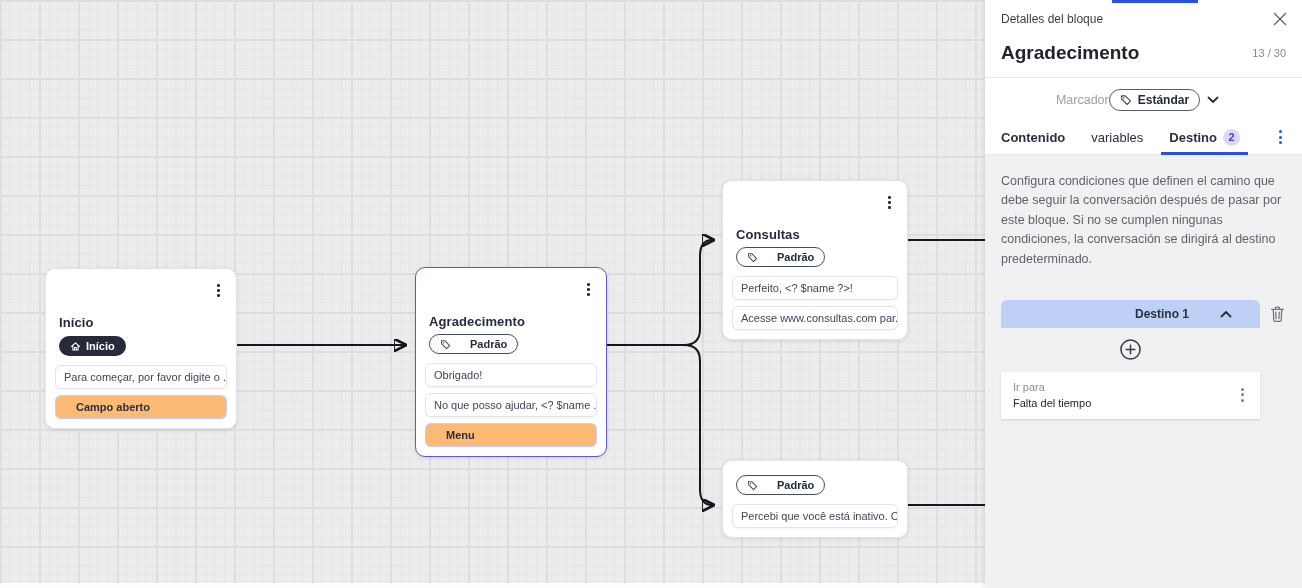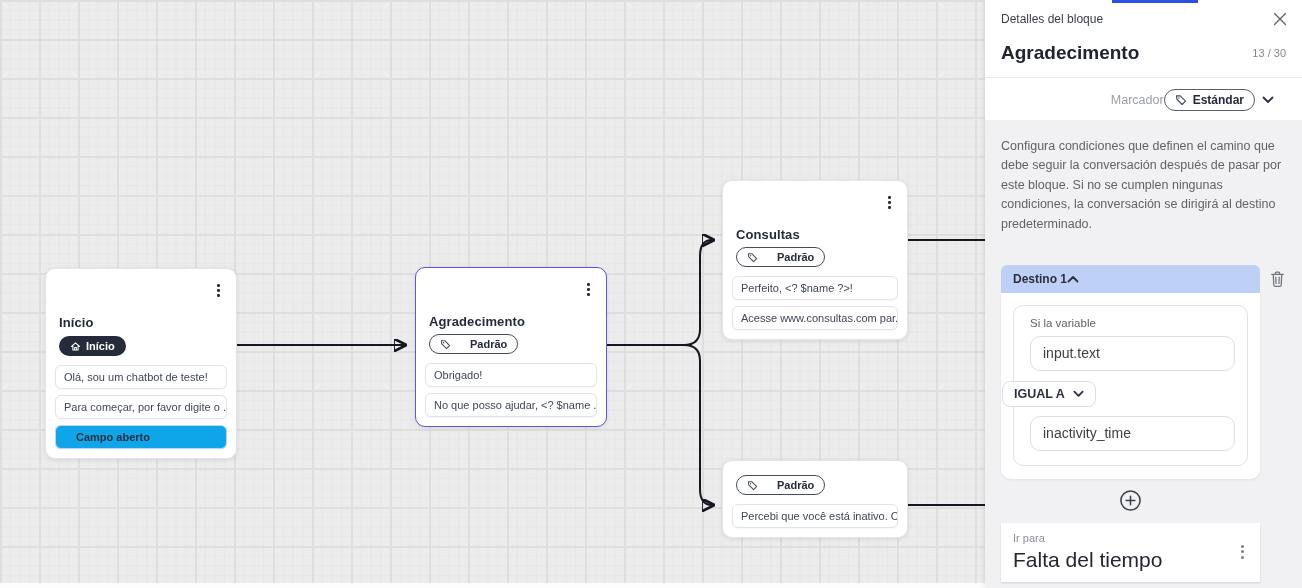--- a/index.html
+++ b/index.html
@@ -30,70 +30,70 @@
   .node-title { font-size:13px; font-weight:bold; color:#252b3b; letter-spacing:.1px;margin-top:34px; }
   .kebab { display:flex; flex-direction:column; align-items:center; gap:2.6px; padding:3px 4px; cursor:pointer; }
   .kebab i { width:2.6px; height:2.6px; border-radius:50%; background:#252b3b; }
   .badge-dark { display:inline-flex; align-items:center; gap:5px; background:#252b3b; color:#fff;
                 font-size:11px; font-weight:bold; border-radius:20px; padding:4px 11px; margin:6px 0 0 4px; }
   .badge-outline { display:inline-flex; align-items:center; gap:19px; border:1px solid #454c59; color:#252b3b;
                    background:#fff; font-size:11px; font-weight:bold; border-radius:20px; padding:3px 10px; margin:5px 0 0 4px; }
   .rows { margin-top:9px; display:flex; flex-direction:column; gap:6px; }
   .row { background:#fff; border:1px solid #e2e3e8; border-radius:6px; padding:5px 8px; font-size:11px;
          color:#3f4757; white-space:nowrap; overflow:hidden; box-shadow:0 1px 2px rgba(0,0,0,.04); }
-  .row.hl { background:#0ea5e9; border-color:#c3d0f5; font-weight:bold; color:#2a3040;padding-left:20px; }
+  .row.hl { background:#fdba74; border-color:#c3d0f5; font-weight:bold; color:#2a3040;padding-left:20px; }
 
   #node-inicio        { left:45px;  top:268px; width:192px; }
   #node-agradecimento { left:415px; top:267px; width:192px; }
   #node-consultas     { left:722px; top:180px; width:186px; }
   #node-tempo         { left:722px; top:460px; width:186px; }
 
   
   .panel { position:absolute; right:0; top:0; width:317px; height:588px; background:#fff;
            box-shadow:-1px 0 5px rgba(0,0,0,.10); display:flex; flex-direction:column; }
   .top-sliver { position:absolute; top:0; left:127px; width:86px; height:3px; background:#2b50e5; }
   .p-header { display:flex; justify-content:space-between; align-items:center; padding:11px 14px 4px 16px; }
   .p-header-title { font-size:12px; color:#3a3f47; }
   .icon-btn { background:none; border:none; cursor:pointer; display:flex; align-items:center; }
   .p-title-row { display:flex; justify-content:space-between; align-items:center; padding:11px 16px 13px; border-bottom:1px solid #e8e9ec; }
   .block-name { font-size:19px; font-weight:bold; color:#202430; }
   .counter { font-size:11px; color:#85898f; }
-  .marker-row { display:flex; justify-content:flex-end; align-items:center; padding:11px 28px 9px 16px; }
+  .marker-row { display:flex; justify-content:center; align-items:center; padding:11px 28px 9px 16px; }
   .marker-label { font-size:12.5px; color:#9aa0a6; }
   .marker-right { display:flex; align-items:center; gap:7px; color:#2a3040; }
   .pill { border:1px solid #565d6b; border-radius:16px; padding:3px 10px; display:inline-flex; gap:6px;
           align-items:center; font-size:12px; font-weight:bold; color:#252b3b; background:#fff; cursor:pointer; }
   .tabs { display:flex; align-items:stretch; gap:26px; padding:0 16px; border-bottom:1px solid #e7e8ea; height:35px; }
   .tab { font-size:13px; color:#2a3040; display:flex; align-items:center; gap:6px; position:relative; cursor:pointer; }
   .tab.bold { font-weight:bold; }
   .tab.active::after { content:""; position:absolute; left:-8px; right:-8px; bottom:-1px; height:3px; background:#2b50e5; }
   .tab-badge { width:17px; height:17px; border-radius:50%; background:#ded8f8; color:#4443cb;
                font-size:11px; font-weight:bold; display:flex; align-items:center; justify-content:center; }
   .tabs .kebab { margin-left:auto; align-self:center; }
   .tabs .kebab i { background:#2b50e5; width:3px; height:3px; }
   .p-body { flex:1; background:#f1f1f3; padding:17px 16px 0; }
   .desc { font-size:12.5px; line-height:1.55; color:#5f6368; }
   .dest-wrap { display:flex; margin-top:31px; gap:9px; }
   .accordion { flex:1; max-width:271px; }
-  .acc-head { background:#bfd0f6; border-radius:6px 6px 0 0; padding:7px 12px; display:flex;
-              justify-content:flex-start; align-items:center; cursor:pointer; }
+  .acc-head { background:#bfd0f6; border-radius:6px 6px 0 0; padding:7px 28px; display:flex;
+              justify-content:flex-end; align-items:center; cursor:pointer;gap:31px; }
   .acc-title { font-size:12px; font-weight:bold; color:#2a3040; }
   .acc-body { background:#fff; border-radius:0 0 10px 10px; padding:12px 12px 13px; box-shadow:0 1px 3px rgba(0,0,0,.07); }
   .cond-box { border:1px solid #e0e1e5; border-radius:10px; padding:11px 12px 3px 16px; }
   .cond-label { font-size:11.5px; color:#5f6368; }
   .text-input { margin-top:7px; width:100%; height:35px; border:1px solid #dcdee3; border-radius:10px;
                 padding:0 12px; font-size:14px; color:#3c4043; background:#fff; font-family:inherit; }
   .op-btn { margin:10px 0 9px -28px; background:#fff; border:1px solid #dcdee3; border-radius:8px;
             padding:5px 11px; font-size:12.5px; font-weight:bold; color:#2a3040; display:inline-flex;
             align-items:center; gap:8px; cursor:pointer; font-family:inherit; }
   .plus-row { display:flex; justify-content:center; padding:10px 0 11px; }
   .goto-row { background:#fff; padding:9px 4px 10px 12px; display:flex; justify-content:space-between;
               box-shadow:0 1px 2px rgba(0,0,0,.14); }
   .goto-label { font-size:11px; color:#8a8f98; }
-  .goto-value { font-size:21px; color:#23272f; margin-top:4px; }
+  .goto-value { font-size:11px; color:#23272f; margin-top:4px; }
   .goto-row .kebab { align-self:center; margin-right:8px; }
   .goto-row .kebab i { background:#7a8088; width:3px; height:3px; }
   .trash-col { padding-top:5px; }
 </style>
 </head>
 <body>
 
 <div class="stage">
 
   <div class="canvas">
@@ -120,21 +120,20 @@
             <i></i>
           </span>
       </div>
       <span class="badge-dark">
         <svg width="11" height="11" viewBox="0 0 16 16">
             <path d="M2.2 8 L8 2.8 L13.8 8 M4.2 6.8 V13 h7.6 V6.8 M6.7 13 V9.6 h2.6 V13" stroke="#fff" fill="none" stroke-width="1.5" stroke-linecap="round" stroke-linejoin="round"></path>
           </svg>
         <span>Início</span>
       </span>
       <div class="rows">
-        <div class="row">Olá, sou um chatbot de teste!</div>
         <div class="row">Para começar, por favor digite o ...</div>
         <div class="row hl">Campo aberto</div>
       </div>
     </div>
 
     <div class="node selected" id="node-agradecimento">
       <div class="node-head">
         <span class="node-title">Agradecimento</span>
         <span class="kebab">
             <i></i>
@@ -145,20 +144,21 @@
       <span class="badge-outline">
         <svg width="11" height="11" viewBox="0 0 16 16">
             <path d="M2 2.5 h5 l7 7 -4.5 4.5 -7-7 z" fill="none" stroke="#454c59" stroke-width="1.5" stroke-linejoin="round"></path>
             <circle cx="5.2" cy="5.4" r="1" fill="#454c59"></circle>
           </svg>
         <span>Padrão</span>
       </span>
       <div class="rows">
         <div class="row">Obrigado!</div>
         <div class="row">No que posso ajudar, &lt;? $name ...</div>
+        <div class="row hl">Menu</div>
       </div>
     </div>
 
     <div class="node" id="node-consultas">
       <div class="node-head">
         <span class="node-title">Consultas</span>
         <span class="kebab">
             <i></i>
             <i></i>
             <i></i>
@@ -219,44 +219,44 @@
               <circle cx="5.2" cy="5.4" r="1" fill="#454c59"></circle>
             </svg>
           <span>Estándar</span>
         </span>
         <svg width="12" height="8" viewBox="0 0 12 8">
             <path d="M1.5 1.5 L6 6 L10.5 1.5" stroke="#2a3040" stroke-width="1.8" fill="none" stroke-linecap="round" stroke-linejoin="round"></path>
           </svg>
       </span>
     </div>
 
+    <div class="tabs">
+      <span class="tab bold">Contenido</span>
+      <span class="tab">variables</span>
+      <span class="tab bold active">
+        <span>Destino</span>
+        <span class="tab-badge">2</span>
+      </span>
+      <span class="kebab">
+          <i></i>
+          <i></i>
+          <i></i>
+        </span>
+    </div>
 
     <div class="p-body">
       <p class="desc">Configura condiciones que definen el camino que debe seguir la conversación después de pasar por este bloque. Si no se cumplen ningunas condiciones, la conversación se dirigirá al destino predeterminado.</p>
 
       <div class="dest-wrap">
         <div class="accordion">
           <div class="acc-head">
             <span class="acc-title">Destino 1</span>
             <svg width="12" height="8" viewBox="0 0 12 8">
                 <path d="M1.5 6.5 L6 2 L10.5 6.5" stroke="#2a3040" stroke-width="1.8" fill="none" stroke-linecap="round" stroke-linejoin="round"></path>
               </svg>
-          </div>
-          <div class="acc-body">
-            <div class="cond-box">
-              <div class="cond-label">Si la variable</div>
-              <input class="text-input" type="text" value="input.text" style="">
-              <button class="op-btn">
-                <span>IGUAL A</span>
-                <svg width="11" height="8" viewBox="0 0 12 8">
-                    <path d="M1.5 1.5 L6 6 L10.5 1.5" stroke="#2a3040" stroke-width="2" fill="none" stroke-linecap="round" stroke-linejoin="round"></path>
-                  </svg>
-              </button>
-              <input class="text-input" style="margin-top: 0px; margin-bottom: 11px;" type="text" value="inactivity_time">
-            </div>
           </div>
           <div class="plus-row">
             <svg width="23" height="23" viewBox="0 0 24 24" style="cursor:pointer;">
               <circle cx="12" cy="12" r="10" fill="none" stroke="#3a3f47" stroke-width="1.6"></circle>
               <path d="M12 7.5 V16.5 M7.5 12 H16.5" stroke="#3a3f47" stroke-width="1.6" stroke-linecap="round"></path>
             </svg>
           </div>
           <div class="goto-row">
             <div>
               <div class="goto-label">Ir para</div>

